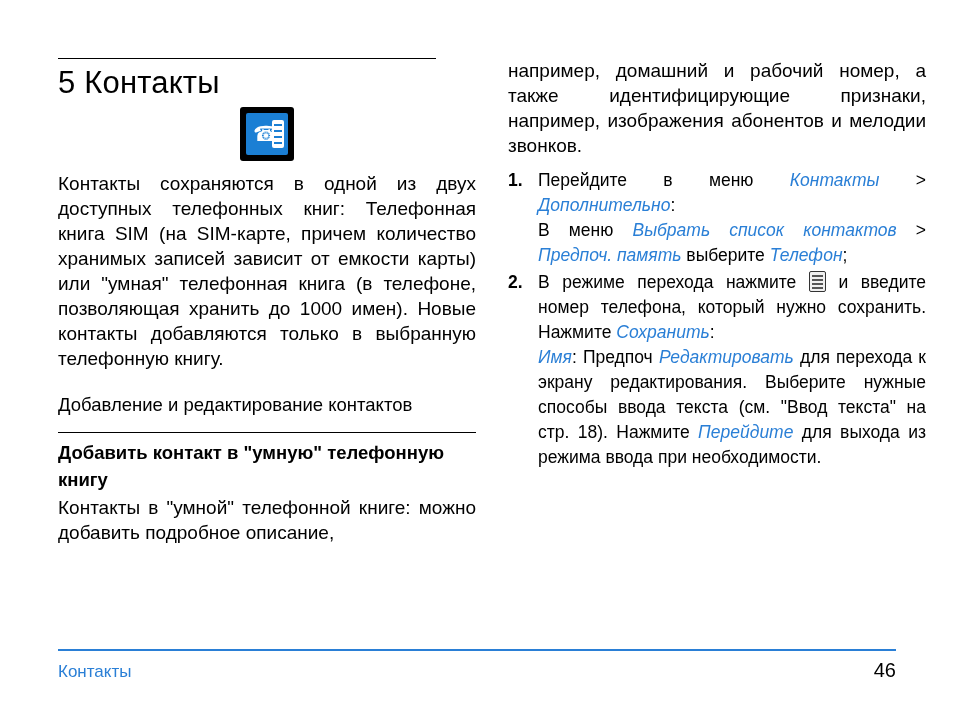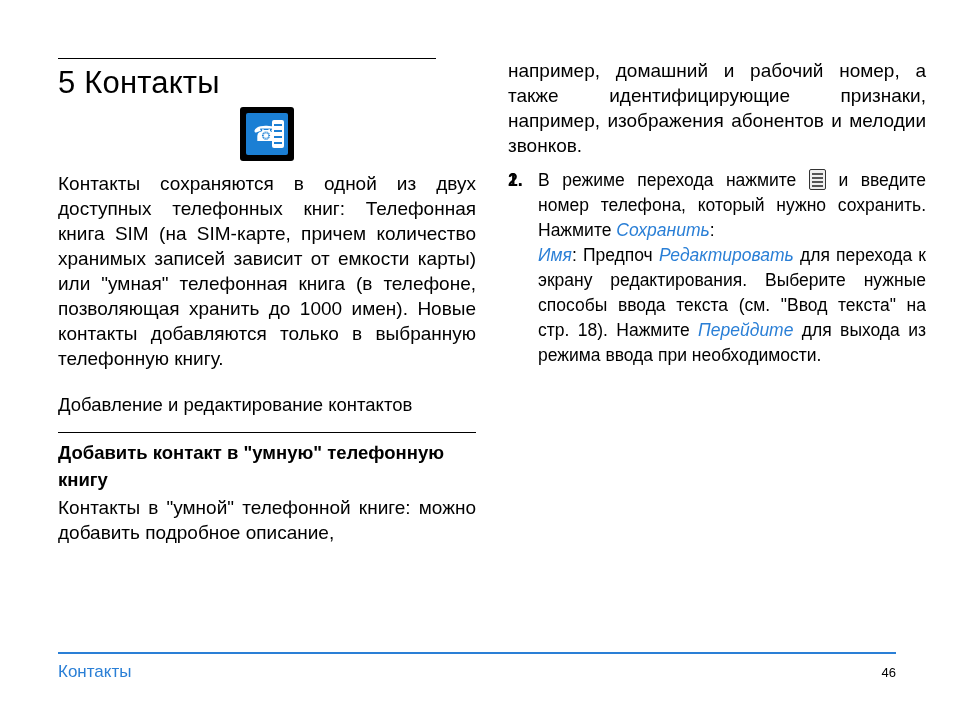--- a/index.html
+++ b/index.html
@@ -172,21 +172,21 @@
     display: flex;
     justify-content: space-between;
     align-items: baseline;
   }
   .footer-left {
     color: #2a7fd6;
     font-size: 17px;
   }
   .footer-right {
     color: #000;
-    font-size: 13px;
+    font-size: 20px;
   }
 </style>
 </head>
 <body>
 
 <div class="page">
 
   <div class="col col-left">
 
     <div class="rule-top"></div>
@@ -220,20 +220,26 @@
   </div>
 
   <div class="col col-right">
 
     <p class="body">например, домашний и рабочий номер, а также идентифицирующие признаки, например, изображения абонентов и мелодии звонков.</p>
 
     <ol class="steps">
 
       <li>
         <span class="num">1.</span>
+        <span class="lineblock">
+          <span>Перейдите в меню </span><span class="blue">Контакты</span><span> &gt; </span><span class="blue">Дополнительно</span><span>:</span>
+        </span>
+        <span class="lineblock">
+          <span>В меню </span><span class="blue">Выбрать список контактов</span><span> &gt; </span><span class="blue">Предпоч. память</span><span> выберите </span><span class="blue">Телефон</span><span>;</span>
+        </span>
       </li>
 
       <li>
         <span class="num">2.</span>
         <span class="lineblock">
           <span>В режиме перехода нажмите </span><span class="keypad-icon"><i></i><i></i><i></i><i></i></span><span> и введите номер телефона, который нужно сохранить. Нажмите </span><span class="blue">Сохранить</span><span>:</span>
         </span>
         <span class="lineblock">
           <span class="blue">Имя</span><span>: Предпоч </span><span class="blue">Редактировать</span><span> для перехода к экрану редактирования. Выберите нужные способы ввода текста (см. "Ввод текста" на стр. 18). Нажмите </span><span class="blue">Перейдите</span><span> для выхода из режима ввода при необходимости.</span>
         </span>

